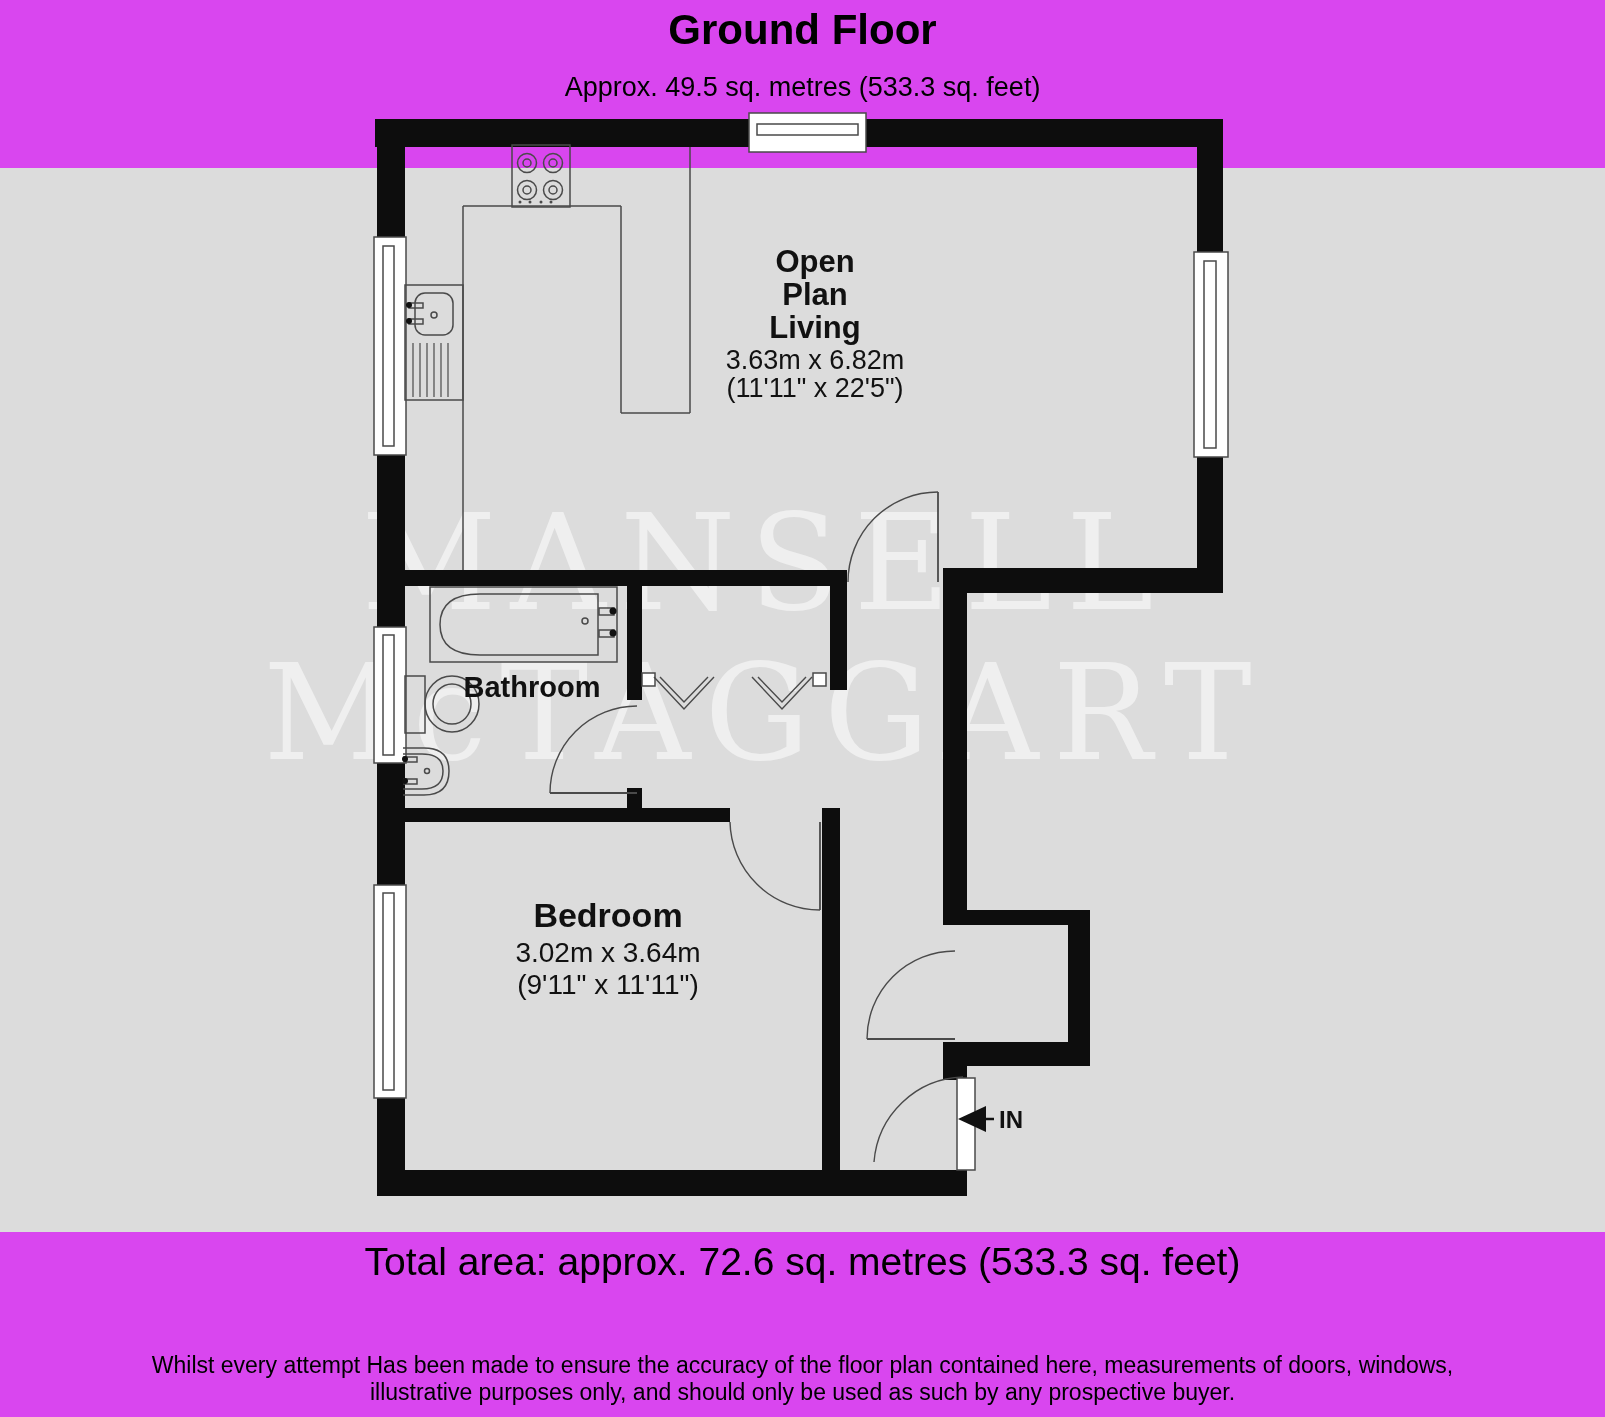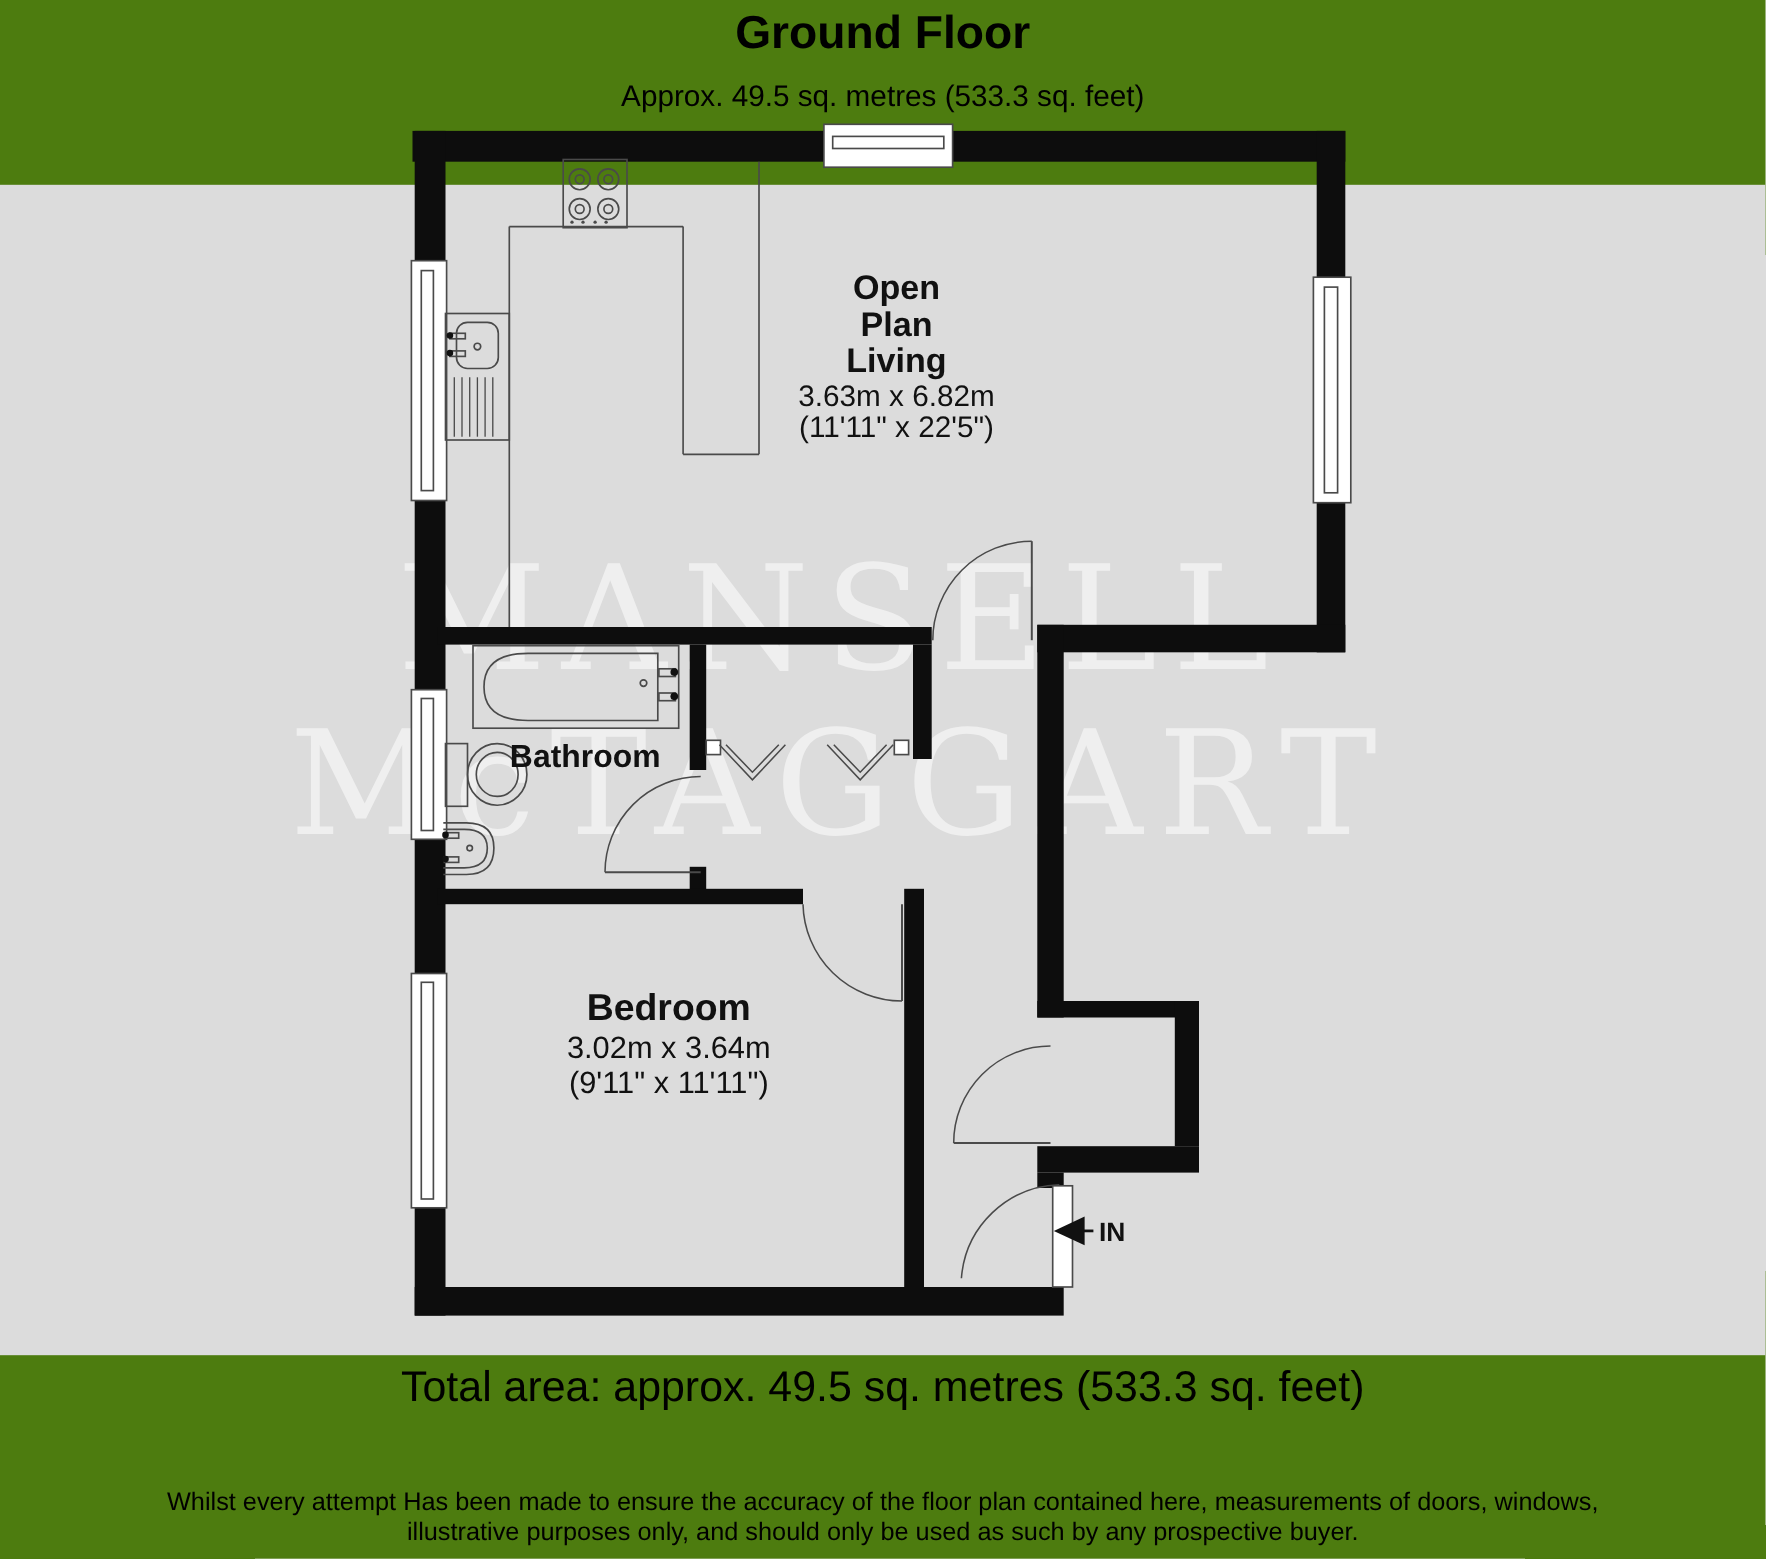--- a/index.html
+++ b/index.html
@@ -1,16 +1,16 @@
 <!DOCTYPE html>
 <html><head>
 <meta charset="utf-8">
 <style>
   html,body{margin:0;padding:0}
-  .page{position:relative;width:1605px;height:1417px;background:#4d7c0f;
+  .page{position:relative;width:1605px;height:1417px;background:#d946ef;
         font-family:"Liberation Sans",sans-serif;overflow:hidden}
   .band{position:absolute;left:0;top:168px;width:100%;height:1064px;background:#dcdcdc}
   .wm{position:absolute;left:-38px;top:0;width:100%;height:100%;color:rgba(255,255,255,0.55);
       font-family:"DejaVu Serif",serif;pointer-events:none}
   .wm-line{position:absolute;left:0;width:100%;text-align:center;font-size:132px;
            letter-spacing:14px;line-height:1;white-space:nowrap}
   .wm-1{top:497px}
   .wm-2{top:647px}
   svg.plan{position:absolute;left:0;top:0}
   .title{position:absolute;top:6px;left:0;width:100%;text-align:center;
@@ -140,20 +140,20 @@
       <text x="815" y="338" font-size="31" font-weight="700" text-anchor="middle" font-family="&quot;Liberation Sans&quot;, sans-serif" fill="#111111" stroke="none">Living</text>
       <text x="815" y="369" font-size="27" font-weight="400" text-anchor="middle" font-family="&quot;Liberation Sans&quot;, sans-serif" fill="#111111" stroke="none">3.63m x 6.82m</text>
       <text x="815" y="397" font-size="27" font-weight="400" text-anchor="middle" font-family="&quot;Liberation Sans&quot;, sans-serif" fill="#111111" stroke="none">(11'11" x 22'5")</text>
       <text x="532" y="697" font-size="29" font-weight="700" text-anchor="middle" font-family="&quot;Liberation Sans&quot;, sans-serif" fill="#111111" stroke="none">Bathroom</text>
       <text x="608" y="927" font-size="34" font-weight="700" text-anchor="middle" font-family="&quot;Liberation Sans&quot;, sans-serif" fill="#111111" stroke="none">Bedroom</text>
       <text x="608" y="962" font-size="28" font-weight="400" text-anchor="middle" font-family="&quot;Liberation Sans&quot;, sans-serif" fill="#111111" stroke="none">3.02m x 3.64m</text>
       <text x="608" y="994" font-size="28" font-weight="400" text-anchor="middle" font-family="&quot;Liberation Sans&quot;, sans-serif" fill="#111111" stroke="none">(9'11" x 11'11")</text>
       <text x="999" y="1128" font-size="24" font-weight="700" text-anchor="start" font-family="&quot;Liberation Sans&quot;, sans-serif" fill="#111111" stroke="none">IN</text>
     </svg>
 
-  <div class="total">Total area: approx. 49.5 sq. metres (533.3 sq. feet)</div>
+  <div class="total">Total area: approx. 72.6 sq. metres (533.3 sq. feet)</div>
 
   <div class="disc">
     <div>Whilst every attempt Has been made to ensure the accuracy of the floor plan contained here, measurements of doors, windows,</div>
     <div>illustrative purposes only, and should only be used as such by any prospective buyer.</div>
   </div>
 
 </div>
 
 </body></html>

